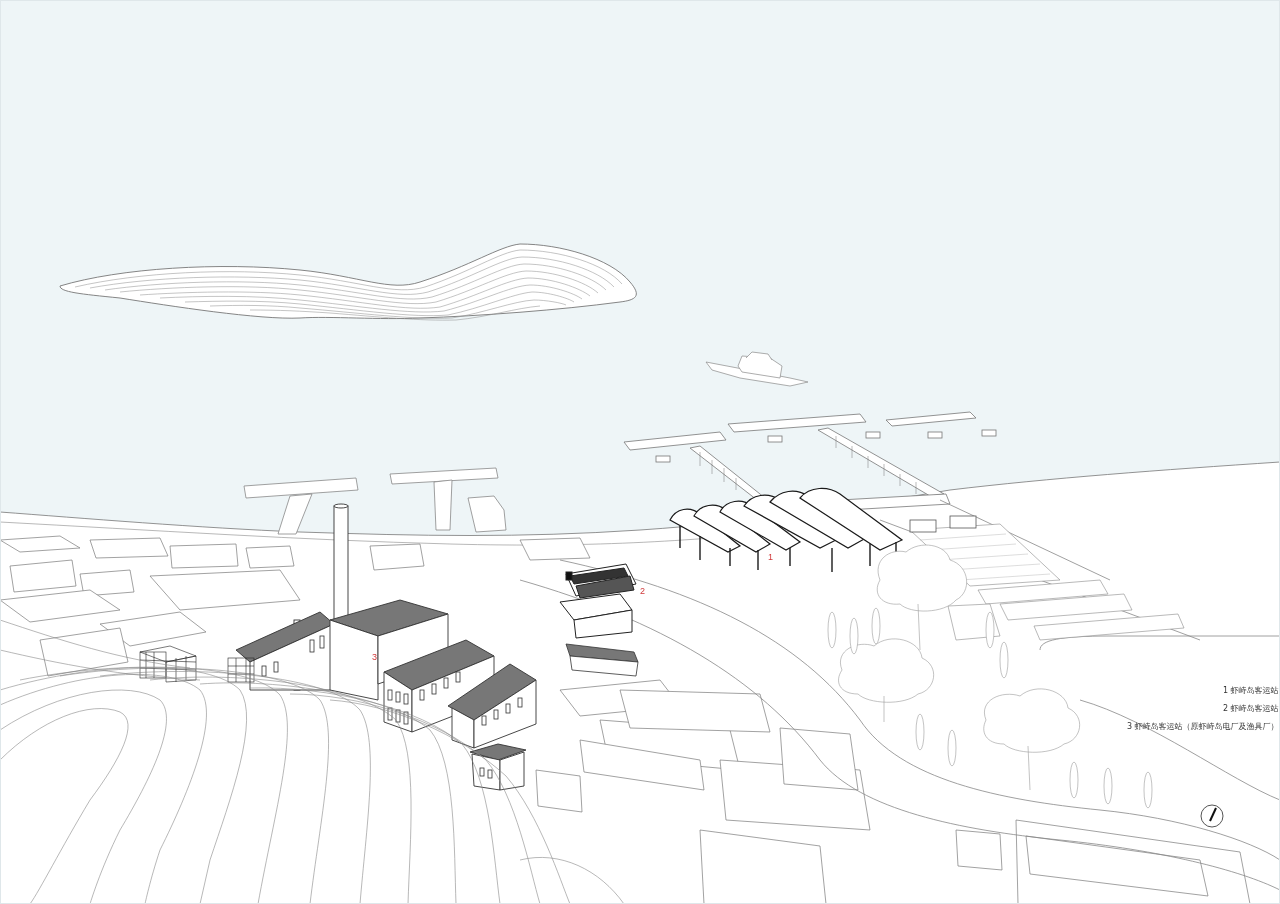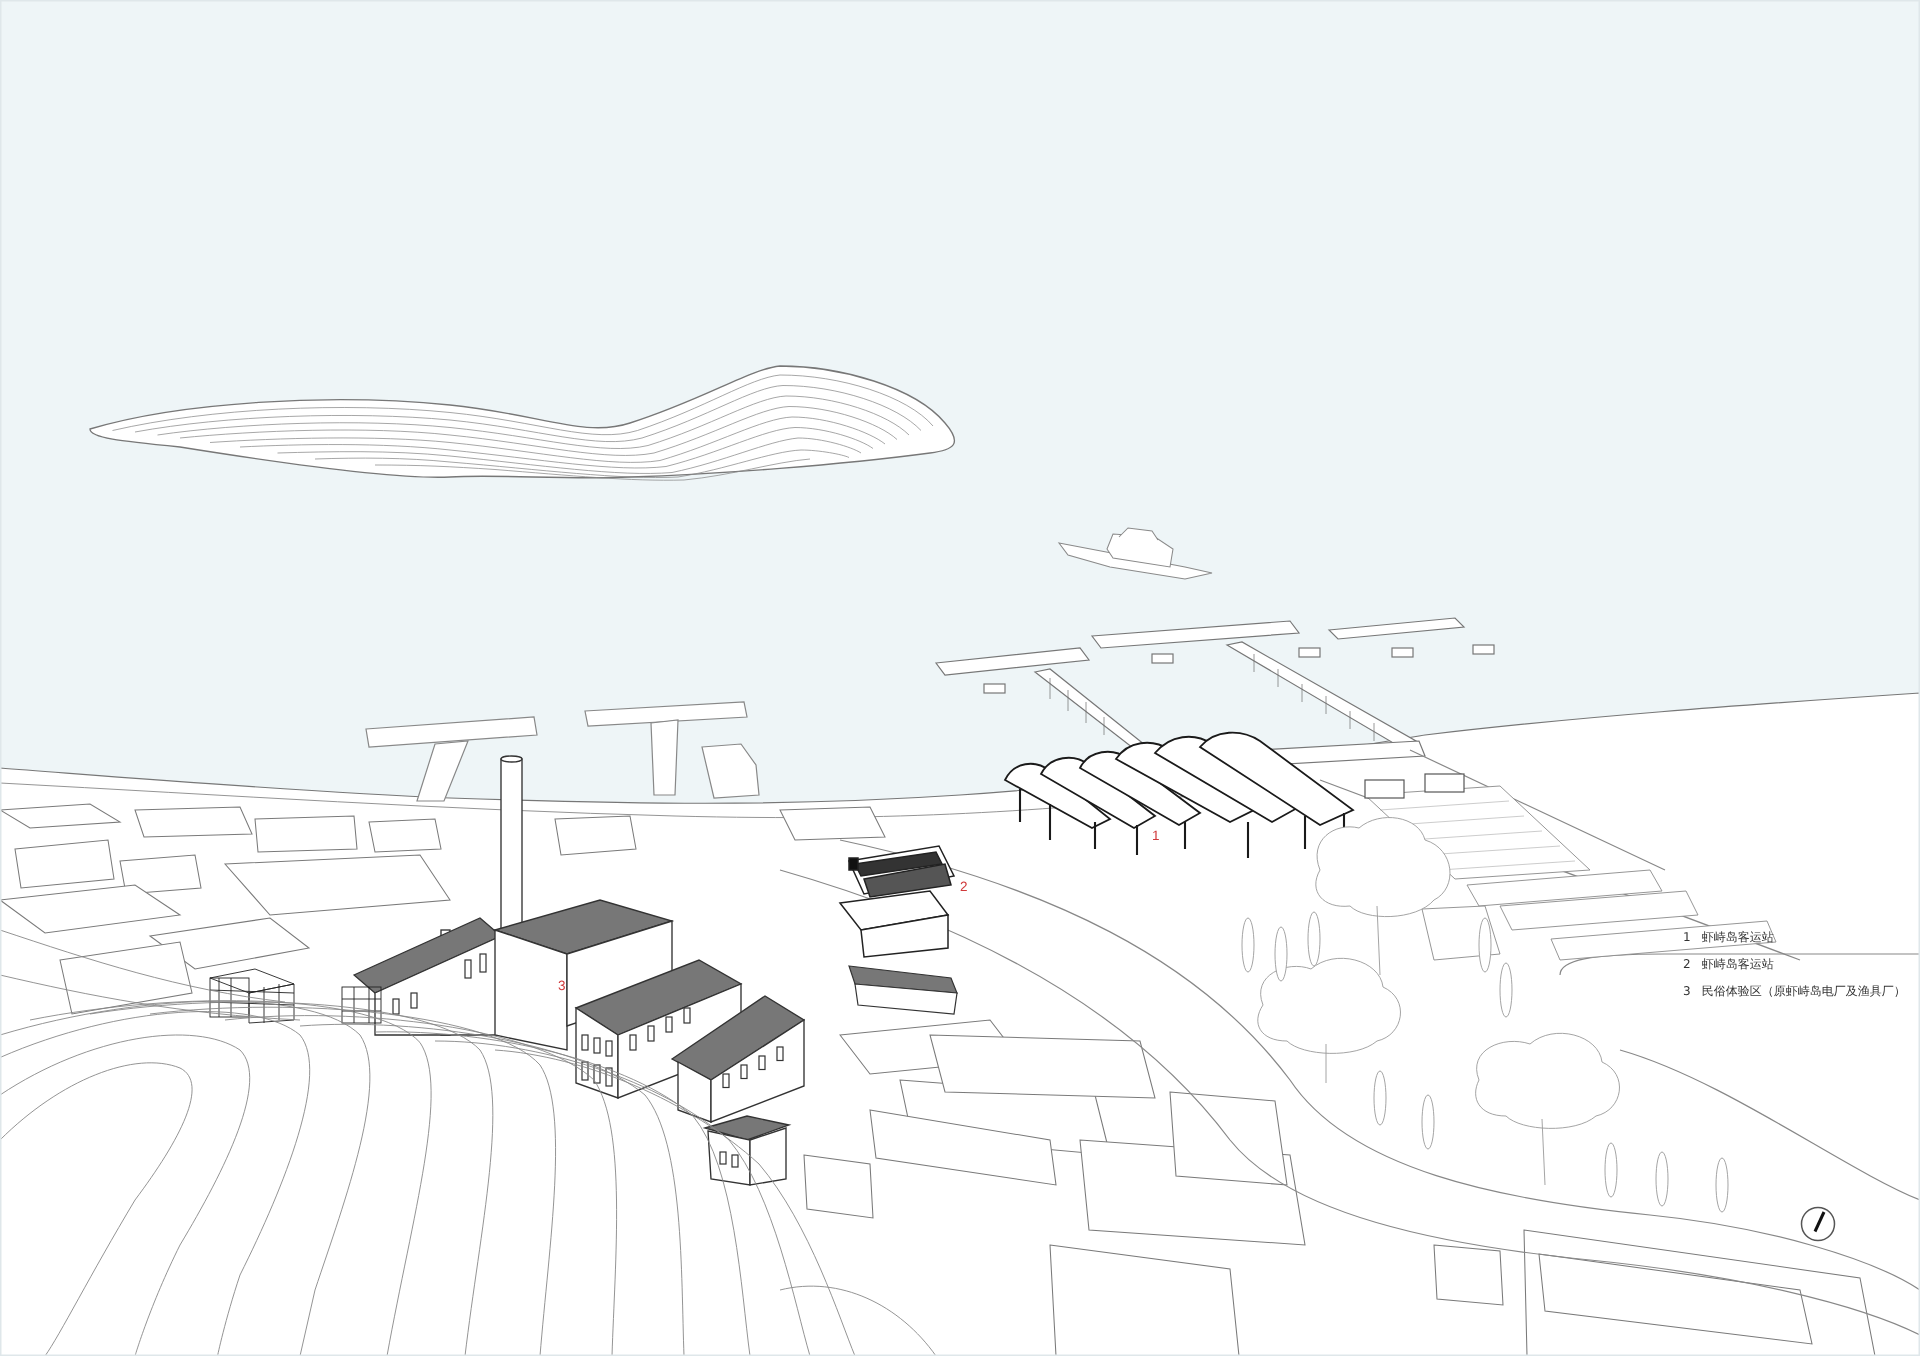--- a/index.html
+++ b/index.html
@@ -4,23 +4,24 @@
 <style>
   html, body { margin: 0; padding: 0; }
   body {
     width: 1280px; height: 904px; overflow: hidden;
     background: #ffffff;
     font-family: "DejaVu Sans", sans-serif;
     position: relative;
   }
   #drawing { position: absolute; left: 0; top: 0; width: 1280px; height: 904px; }
   .legend {
-    position: absolute; left: 1122px; top: 616px;
+    position: absolute; left: 1122px; top: 682px;
     font-size: 8px; color: #333333; line-height: 18px;
     font-family: "DejaVu Sans", sans-serif;
+    text-align: right;
   }
   .legend-item { white-space: nowrap; }
   .legend-num { display: inline-block; width: 10px; }
   .map-label {
     position: absolute; font-size: 9px; color: #d0393a;
     font-family: "Liberation Sans", sans-serif;
   }
   .north {
     position: absolute; left: 1200px; top: 804px; width: 24px; height: 24px;
   }
@@ -288,20 +289,20 @@
   <div class="legend-item">
     <span class="legend-num">1</span>
     <span>虾峙岛客运站</span>
   </div>
   <div class="legend-item">
     <span class="legend-num">2</span>
     <span>虾峙岛客运站</span>
   </div>
   <div class="legend-item">
     <span class="legend-num">3</span>
-    <span>民俗体验区（原虾峙岛电厂及渔具厂）</span>
+    <span>虾峙岛客运站（原虾峙岛电厂及渔具厂）</span>
   </div>
 </div>
 
 <svg class="north" viewBox="0 0 24 24">
   <circle cx="12" cy="12" r="11" fill="#ffffff" stroke="#555" stroke-width="1"></circle>
   <line x1="10" y1="17" x2="16" y2="4" stroke="#111" stroke-width="2"></line>
 </svg>
 
 </body></html>

